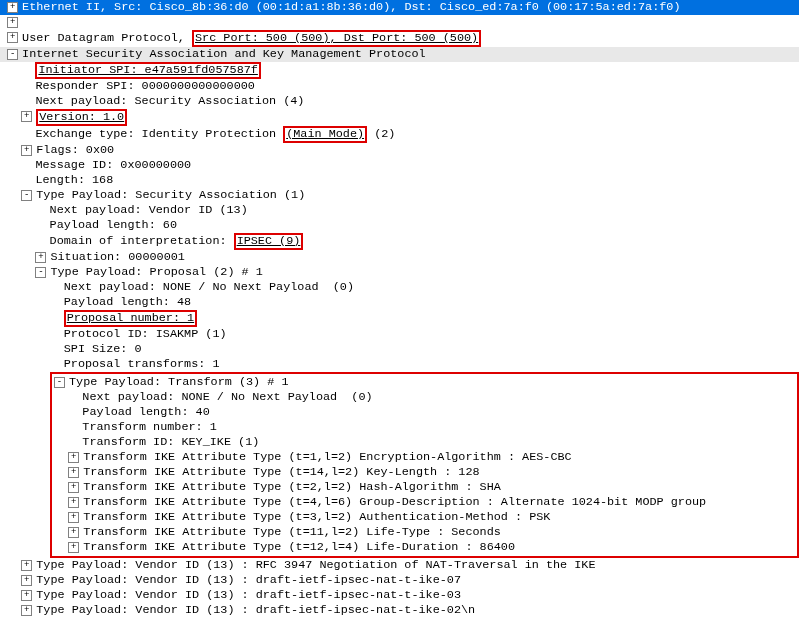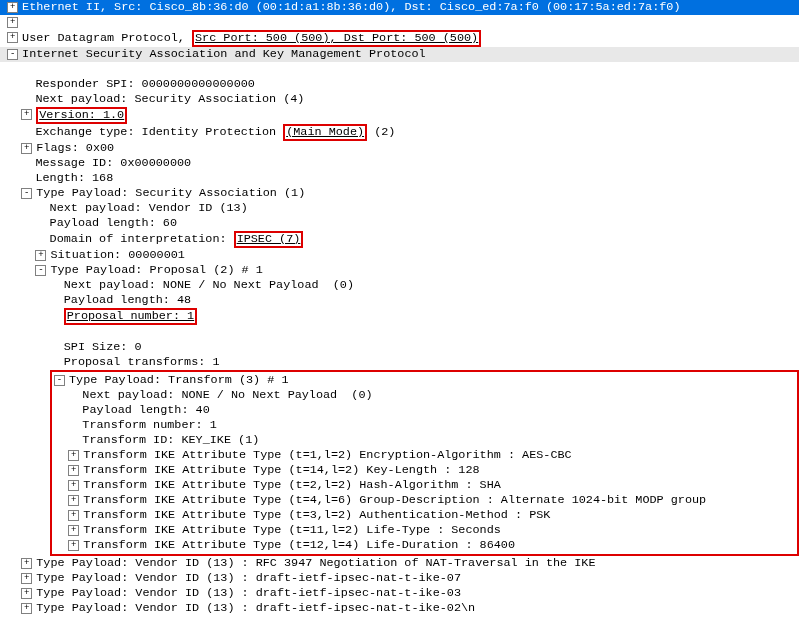--- a/index.html
+++ b/index.html
@@ -24,40 +24,40 @@
 <div class="pane">
 
 <div class="row r-eth"><span class="pad"> </span><span class="tgl">+</span><span>Ethernet II, Src: Cisco_8b:36:d0 (00:1d:a1:8b:36:d0), Dst: Cisco_ed:7a:f0 (00:17:5a:ed:7a:f0)</span></div>
 
 <div class="row"><span class="pad"> </span><span class="tgl">+</span></div>
 
 <div class="row"><span class="pad"> </span><span class="tgl">+</span><span><span>User Datagram Protocol, </span><span class="hl">Src Port: 500 (500), Dst Port: 500 (500)</span></span></div>
 
 <div class="row r-sel"><span class="pad"> </span><span class="tgl">-</span><span>Internet Security Association and Key Management Protocol</span></div>
 
-<div class="row"><span class="pad">     </span></div>
+<div class="row"><span class="pad">     </span><span class="hl">Initiator SPI: e47a591fd057587f</span></div>
 <div class="row"><span class="pad">     </span><span>Responder SPI: 0000000000000000</span></div>
 <div class="row"><span class="pad">     </span><span>Next payload: Security Association (4)</span></div>
 <div class="row"><span class="pad">   </span><span class="tgl">+</span><span class="hl">Version: 1.0</span></div>
 <div class="row"><span class="pad">     </span><span><span>Exchange type: Identity Protection </span><span class="hl">(Main Mode)</span><span> (2)</span></span></div>
 <div class="row"><span class="pad">   </span><span class="tgl">+</span><span>Flags: 0x00</span></div>
 <div class="row"><span class="pad">     </span><span>Message ID: 0x00000000</span></div>
 <div class="row"><span class="pad">     </span><span>Length: 168</span></div>
 
 <div class="row"><span class="pad">   </span><span class="tgl">-</span><span>Type Payload: Security Association (1)</span></div>
 <div class="row"><span class="pad">       </span><span>Next payload: Vendor ID (13)</span></div>
 <div class="row"><span class="pad">       </span><span>Payload length: 60</span></div>
-<div class="row"><span class="pad">       </span><span><span>Domain of interpretation: </span><span class="hl">IPSEC (7)</span></span></div>
+<div class="row"><span class="pad">       </span><span><span>Domain of interpretation: </span><span class="hl">IPSEC (9)</span></span></div>
 <div class="row"><span class="pad">     </span><span class="tgl">+</span><span>Situation: 00000001</span></div>
 
 <div class="row"><span class="pad">     </span><span class="tgl">-</span><span>Type Payload: Proposal (2) # 1</span></div>
 <div class="row"><span class="pad">         </span><span>Next payload: NONE / No Next Payload  (0)</span></div>
 <div class="row"><span class="pad">         </span><span>Payload length: 48</span></div>
 <div class="row"><span class="pad">         </span><span class="hl">Proposal number: 1</span></div>
-<div class="row"><span class="pad">         </span></div>
+<div class="row"><span class="pad">         </span><span>Protocol ID: ISAKMP (1)</span></div>
 <div class="row"><span class="pad">         </span><span>SPI Size: 0</span></div>
 <div class="row"><span class="pad">         </span><span>Proposal transforms: 1</span></div>
 
 <div class="transform-box">
 <div class="row"><span class="tgl">-</span><span>Type Payload: Transform (3) # 1</span></div>
 <div class="row"><span class="pad">    </span><span>Next payload: NONE / No Next Payload  (0)</span></div>
 <div class="row"><span class="pad">    </span><span>Payload length: 40</span></div>
 <div class="row"><span class="pad">    </span><span>Transform number: 1</span></div>
 <div class="row"><span class="pad">    </span><span>Transform ID: KEY_IKE (1)</span></div>
 <div class="row"><span class="pad">  </span><span class="tgl">+</span><span>Transform IKE Attribute Type (t=1,l=2) Encryption-Algorithm : AES-CBC</span></div>

